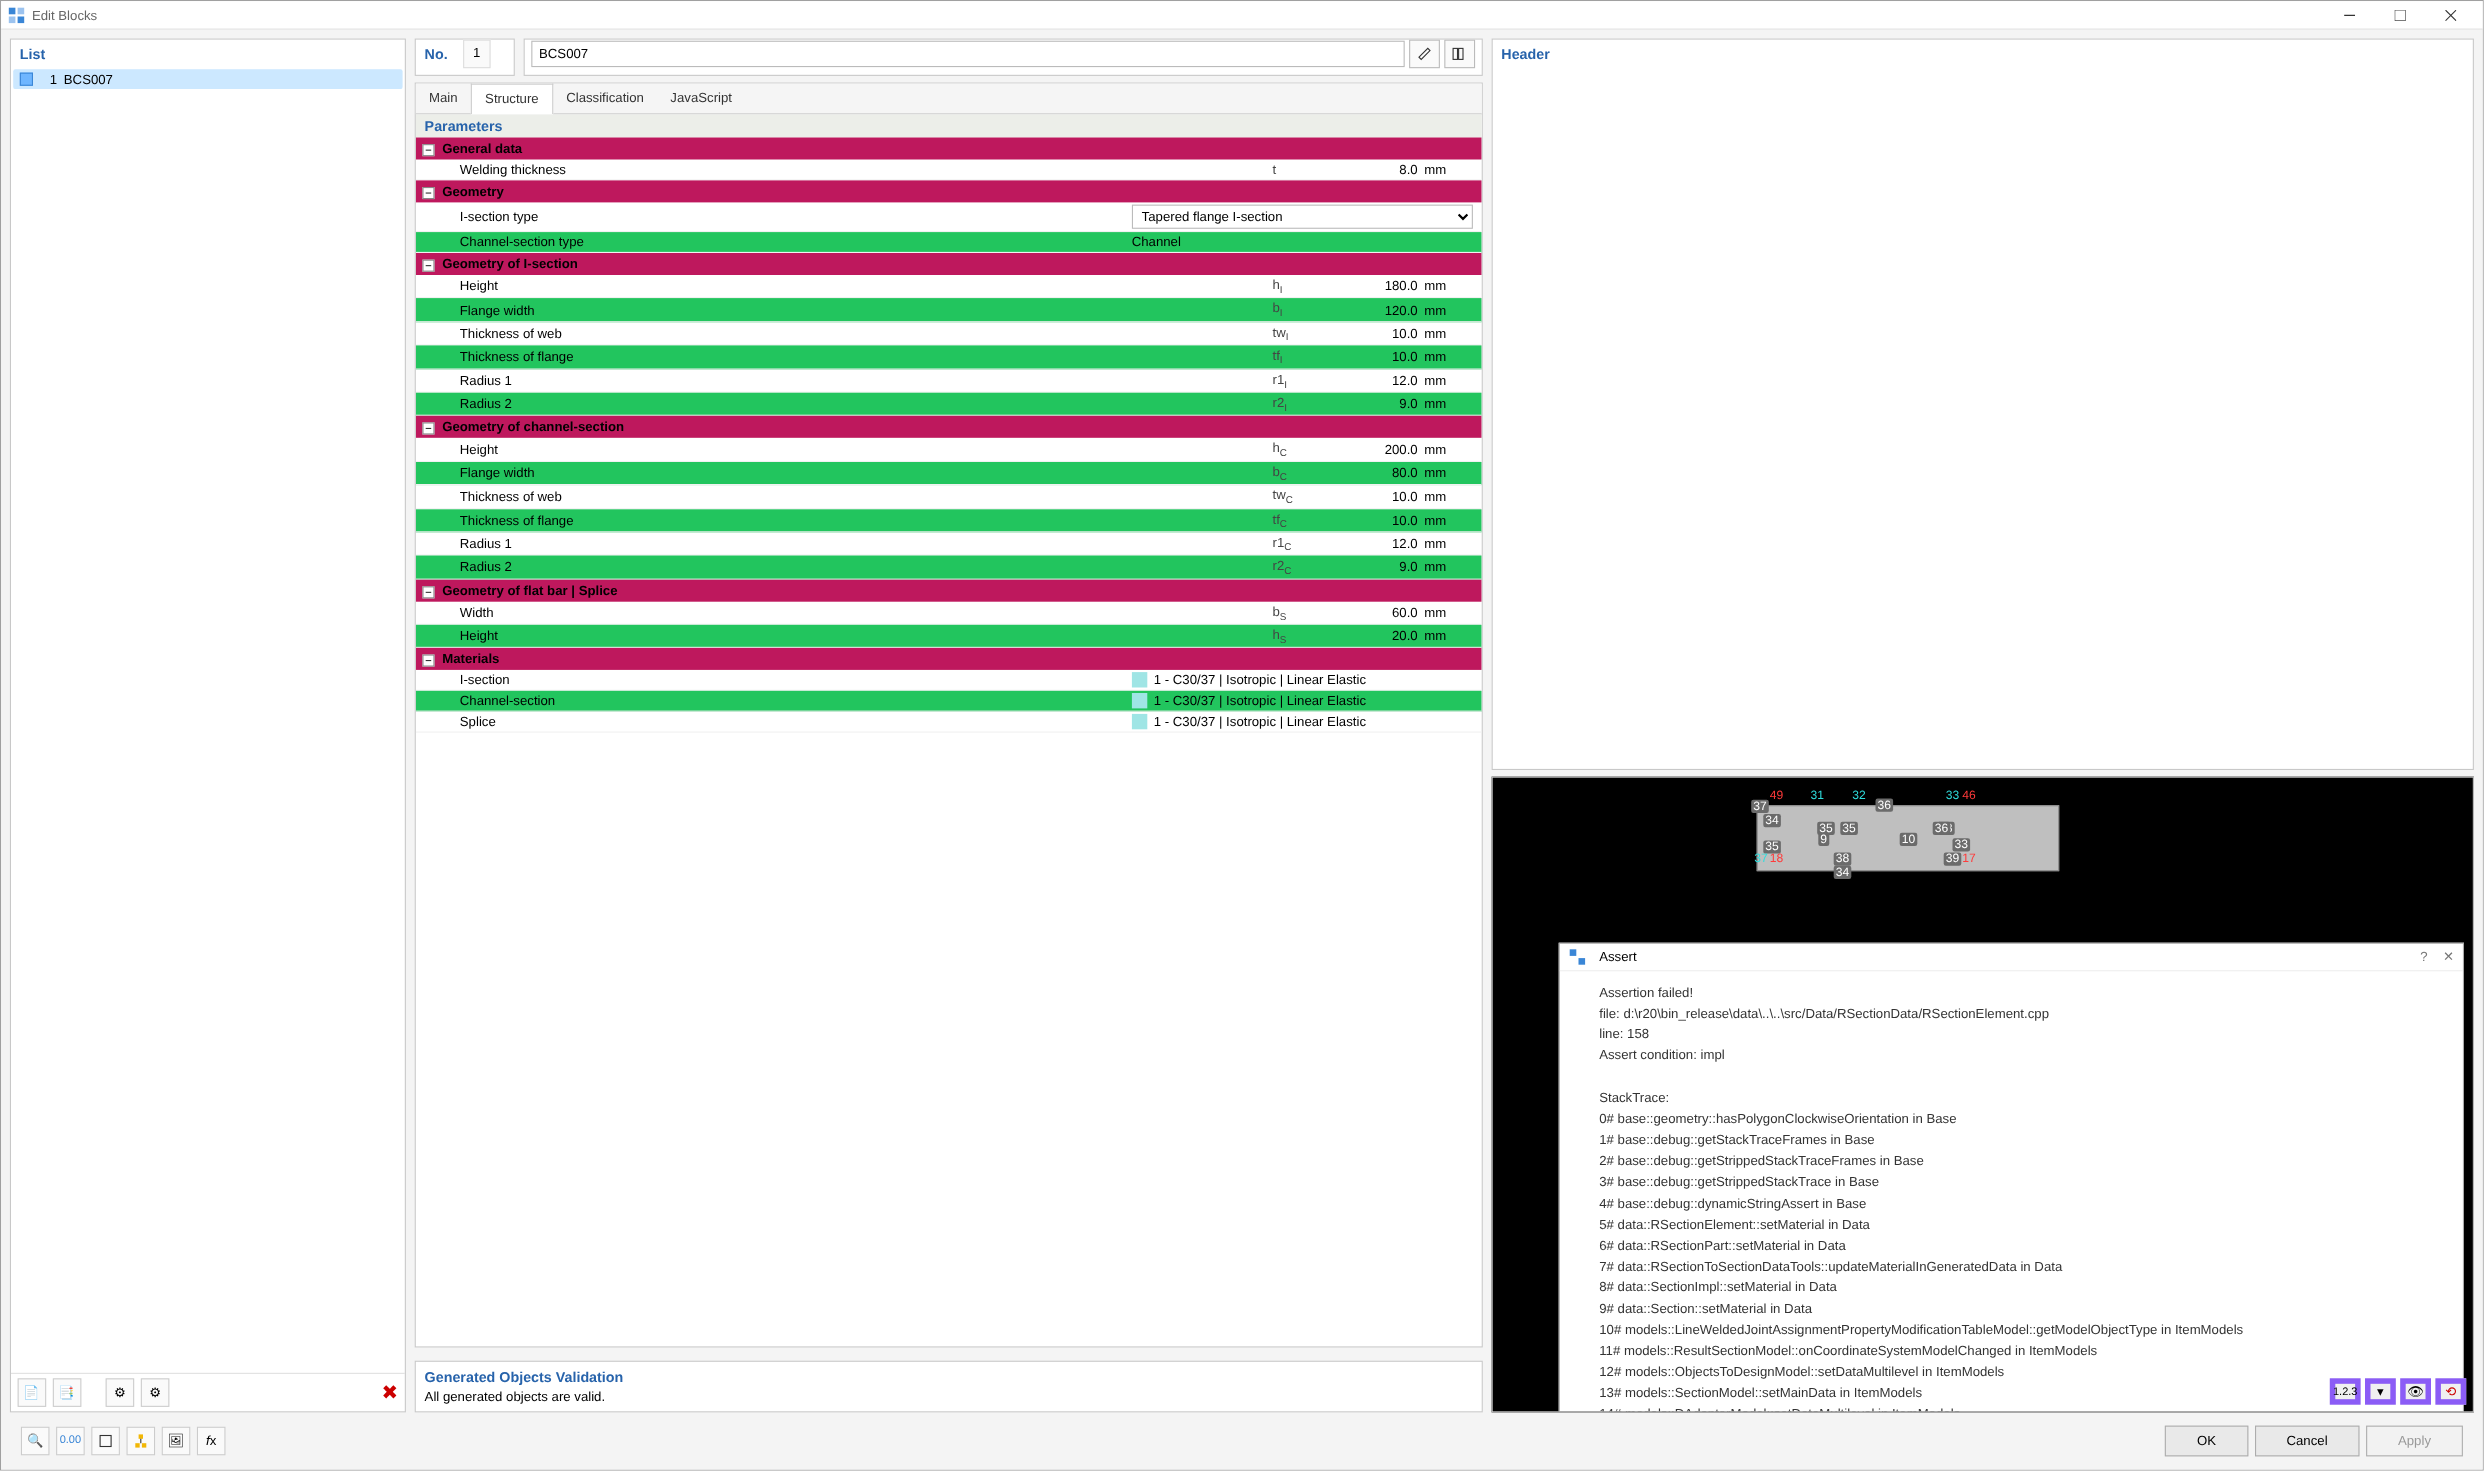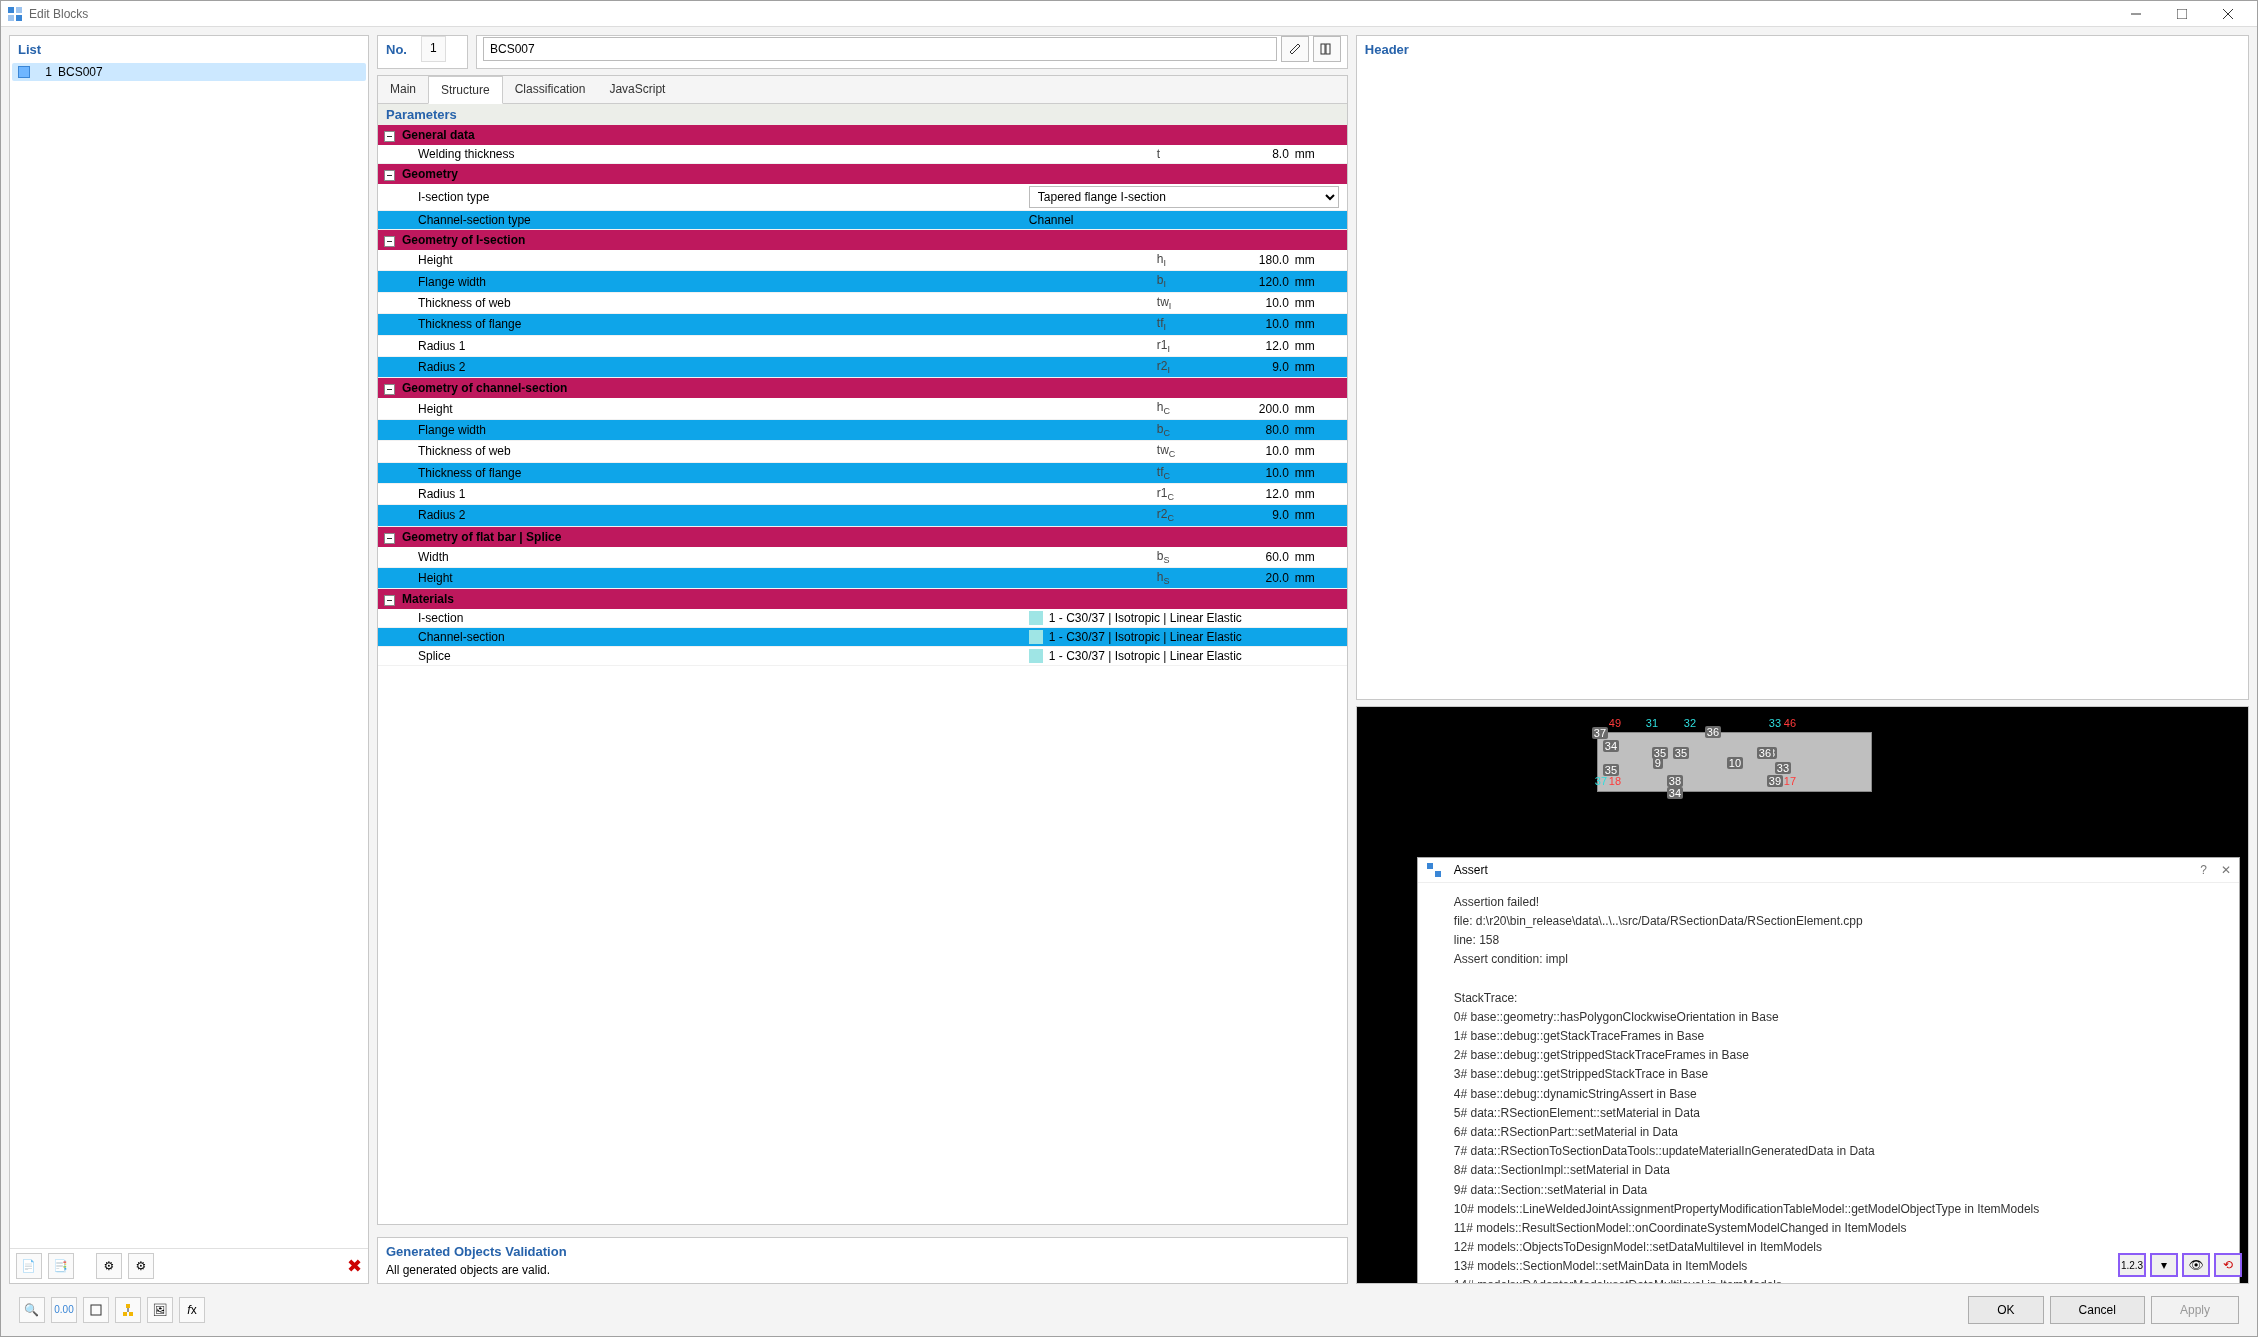--- a/index.html
+++ b/index.html
@@ -52,42 +52,42 @@
 .tab { padding: 6px 12px; cursor: pointer; color: #333; }
 .tab.active { background: #fff; border: 1px solid #ccc; border-bottom: 1px solid #fff; margin-bottom: -1px; }
 
 .props-panel { flex: 1; background: #fff; border: 1px solid #c8c8c8; display: flex; flex-direction: column; }
 .props-scroll { flex: 1; overflow: auto; }
 .group-header { background: #eceee9; padding: 3px 8px; font-size: 13px; color: #2763ab; font-weight: 600; }
 .subgroup { background: #be185d; padding: 3px 8px 3px 24px; display: flex; align-items: center; gap: 6px; font-weight:600; }
 .collapse-toggle { width: 11px; height: 11px; border: 1px solid #888; background: #fff; display:inline-block; position:relative; }
 .collapse-toggle::before{content:"";position:absolute;left:2px;right:2px;top:4px;height:1px;background:#333;}
 .prop-row { display: flex; align-items: center; padding: 2px 8px 2px 40px; border-bottom: 1px solid #f1f1f1; }
-.prop-row.alt { background: #0ea5e9; }
+.prop-row.alt { background: #22c55e; }
 .prop-label { flex: 1; }
 .prop-sym { width: 48px; color:#444;}
 .prop-value { width: 90px; text-align: right; padding-right:6px;}
 .prop-unit { width: 44px; }
 .prop-select { width: 310px; border: 1px solid #bbb; padding: 2px 4px; background: #fff; }
 .prop-swatch { width: 14px; height: 14px; background: #9fe5e5; margin-right: 6px; display: inline-block; vertical-align: middle; }
 
 .validation-panel { background: #fff; border: 1px solid #c8c8c8; margin-top: 6px; padding: 6px 8px; }
 .validation-title { color: #2763ab; font-weight: 600; font-size: 13px; margin-bottom: 4px; }
 
 
 .right-col { flex: 1.15; display: flex; flex-direction: column; gap: 6px; min-width:0; }
 .viewport { flex: 1; background: #000; border: 1px solid #c8c8c8; position: relative; overflow: hidden; }
 .vp-scene { position: absolute; inset: 0; }
 .vp-geom { position: absolute; background: #bfbfbf; border: 1px solid #8a8a8a; }
 .vp-node { position: absolute; font-size: 11px; padding: 0 2px; border-radius:2px; }
 .vp-node.cyan { color: #2fdede; }
 .vp-node.red { color: #ff3a3a; }
 .vp-node.white { color: #fff; background: #6b6b6b; }
 .vp-toolbar { position: absolute; bottom: 6px; right: 6px; display: flex; gap: 4px; }
-.vp-tool { width: 28px; height: 24px; background: #f0f0f0; border: 2px solid #8b5cf6; display: inline-flex; align-items:center; justify-content:center; cursor:pointer; }
+.vp-tool { width: 28px; height: 24px; background: #f0f0f0; border: 5px solid #8b5cf6; display: inline-flex; align-items:center; justify-content:center; cursor:pointer; }
 
 
 .assert-dialog { position: absolute; left: 60px; top: 150px; right: 8px; background: #fff; border: 1px solid #aaa; box-shadow: 0 4px 20px rgba(0,0,0,.3); }
 .dialog-titlebar { display: flex; align-items: center; padding: 4px 8px; border-bottom: 1px solid #eee; }
 .dialog-titlebar .title { margin-left: 6px; }
 .dialog-ctrls { margin-left: auto; display: flex; gap: 14px; color: #777; }
 .dialog-body { padding: 10px 36px; line-height: 1.6; font-size: 12px; color: #333; max-height: 540px; overflow:auto; }
 
 
 .footer { display: flex; align-items: center; padding: 4px 10px; gap: 6px; }

